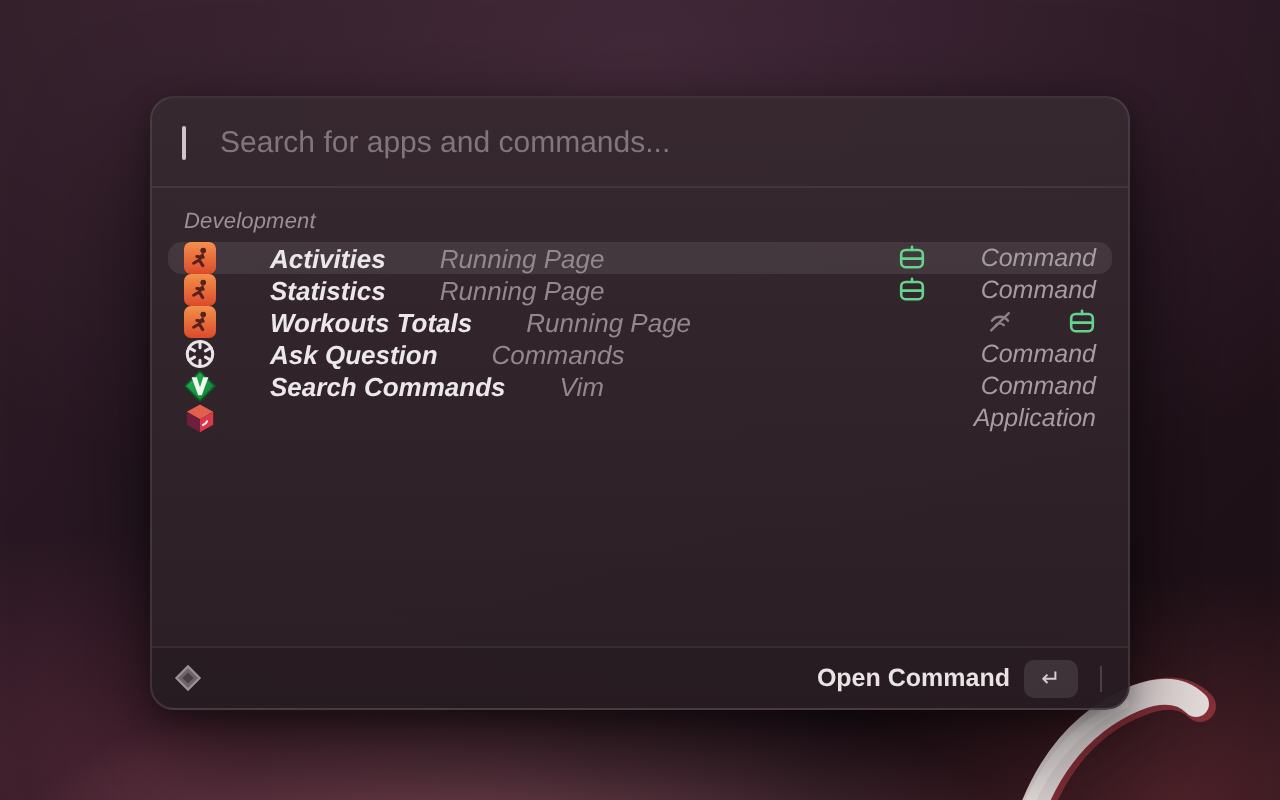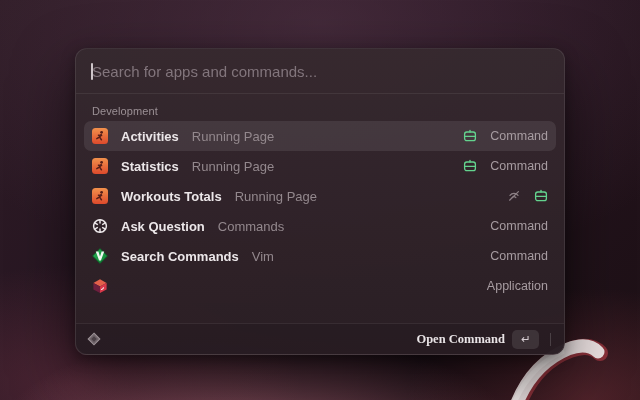--- a/index.html
+++ b/index.html
@@ -19,43 +19,43 @@
   .window{
     position:absolute;left:75px;top:48px;width:490px;height:307px;z-index:2;
     border-radius:12px;
     background:linear-gradient(180deg,rgba(54,41,47,0.97),rgba(43,31,37,0.98));
     border:1px solid rgba(255,255,255,0.09);
     box-shadow:0 25px 60px rgba(0,0,0,0.55), 0 4px 14px rgba(0,0,0,0.35);
     box-sizing:border-box;display:flex;flex-direction:column;
   }
 
   .searchbar{height:44px;flex:none;position:relative;display:flex;align-items:center;
-    padding:0 16px;border-bottom:1px solid rgba(255,255,255,0.07);}
+    padding:0 34px;border-bottom:1px solid rgba(255,255,255,0.07);}
   .search-input{flex:1;background:transparent;border:none;outline:none;
     font-family:"Liberation Sans",sans-serif;font-size:15px;color:#ece7e9;caret-color:transparent;padding:0;}
   .search-input::placeholder{color:#82757c;opacity:1;}
   .caret{position:absolute;left:15px;top:14px;width:1.5px;height:17px;background:#cfc6ca;border-radius:1px;}
 
-  .list{flex:1;padding:4px 8px 0;overflow:hidden;}
+  .list{flex:1;padding:4px 8px 0;overflow:hidden;font-style:italic;}
   .section-header{font-size:11px;font-weight:500;color:#9b9095;padding:7px 8px 4px;letter-spacing:0.1px;}
-  .row{height:30px;display:flex;align-items:center;gap:13px;padding:0 8px;border-radius:7px;cursor:default;}
+  .row{height:16px;display:flex;align-items:center;gap:27px;padding:0 8px;border-radius:7px;cursor:default;}
   .row.selected{background:rgba(255,255,255,0.085);}
   .row .app-icon{width:16px;height:16px;flex:none;display:flex;}
   .row .title{font-size:13px;font-weight:600;color:#ece7e9;white-space:nowrap;}
   .row .subtitle{font-size:13px;color:#93888d;white-space:nowrap;}
   .row .spacer{flex:1;}
   .row .acc-icon{width:14px;height:14px;flex:none;display:flex;}
   .row .type-label{font-size:12.5px;color:#a79ca1;white-space:nowrap;text-align:center;}
 
   .footer{height:30px;flex:none;border-top:1px solid rgba(255,255,255,0.07);
     display:flex;align-items:center;padding:0 10px;gap:8px;border-radius:0 0 12px 12px;
     background:rgba(0,0,0,0.07);}
   .footer .spacer{flex:1;}
   .footer-action{display:flex;align-items:center;gap:7px;cursor:default;}
-  .primary-label{font-size:12.5px;font-weight:700;color:#e8e3e5;font-family:Liberation Serif, serif;}
+  .primary-label{font-size:12.5px;font-weight:700;color:#e8e3e5;}
   .actions-label{font-size:12.5px;color:#b5aab0;}
   .keybadge{background:rgba(255,255,255,0.10);border-radius:5px;color:#d6cdd1;
     font-family:"DejaVu Sans",sans-serif;font-size:11.5px;line-height:19px;height:19px;
     min-width:19px;padding:0 4px;text-align:center;}
   .vdivider{width:1px;height:13px;background:rgba(255,255,255,0.16);margin:0 3px;}
 </style>
 </head>
 <body>
 
 <svg class="wallpaper-cable" width="640" height="400" viewBox="0 0 640 400">

